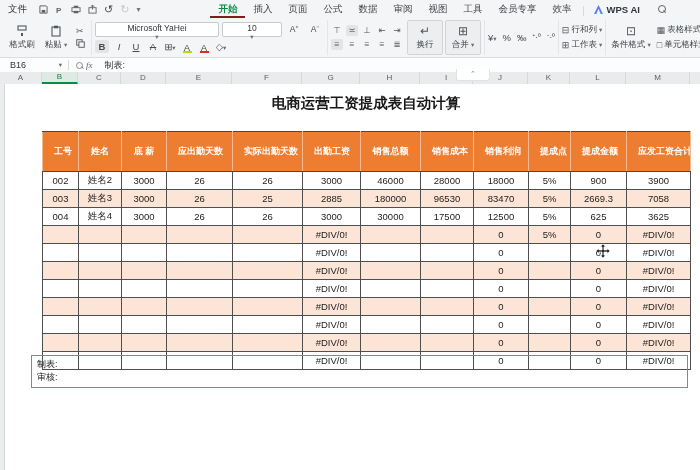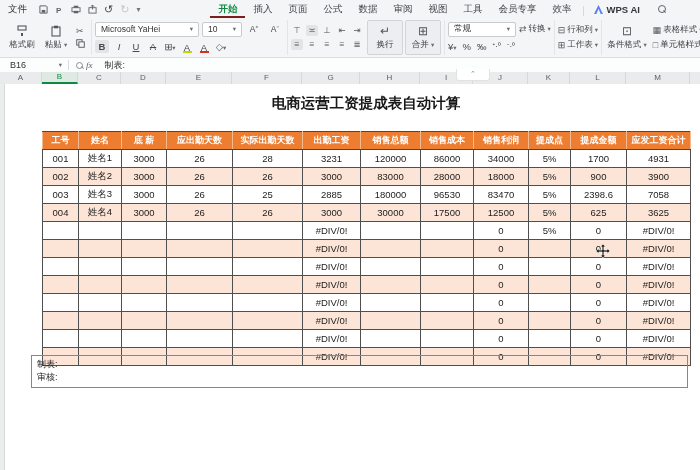--- a/index.html
+++ b/index.html
@@ -26,21 +26,21 @@
           border-bottom:1px solid #dcdee0;display:flex;align-items:stretch;padding:2px 2px;box-sizing:border-box;}
   .rgroup{display:flex;align-items:stretch;padding:0 3px;border-right:1px solid #e3e5e7;}
   .stack{display:flex;flex-direction:column;align-items:center;justify-content:center;gap:1px;
          min-width:30px;padding:0 2px;color:#3f4346;}
   .stack .ic{font-size:12px;line-height:13px;height:13px;color:#52575b;}
   .stack .lb{font-size:8.5px;white-space:nowrap;}
   .minicol{display:flex;flex-direction:column;justify-content:center;gap:3px;font-size:9px;color:#52575b;padding:0 3px;}
   .tworow{display:flex;flex-direction:column;justify-content:center;gap:3px;}
   .row{display:flex;align-items:center;gap:3px;}
   .selbox{background:#fff;border:1px solid #c8cbcd;border-radius:2px;height:13px;display:flex;
-          align-items:center;justify-content:space-between;font-size:8.5px;padding:0 5px;color:#333;}
+          align-items:center;justify-content:space-between;font-size:8.5px;padding:0 15px;color:#333;flex-direction:column;}
   .fbtn{width:14px;text-align:center;font-size:9.5px;color:#45494d;line-height:13px;}
   .fbtn.pressed{background:#e2e4e6;border-radius:2px;}
   .cbar{display:inline-block;width:9px;height:2px;margin-top:-1px;}
   .alico{width:12px;text-align:center;font-size:8.5px;color:#55595d;line-height:11px;}
   .alico.pressed{background:#e2e4e6;border-radius:2px;}
   .boxbtn{border:1px solid #d2d5d7;background:#eceef0;border-radius:2px;}
   .arrow{font-size:6.5px;color:#6a6e72;}
   .lblrow{display:flex;align-items:center;gap:2px;font-size:8.5px;color:#3f4346;white-space:nowrap;}
   .lblrow .gi{font-size:9px;color:#52575b;}
   
@@ -62,21 +62,21 @@
   .collapse-btn{position:absolute;top:69px;left:456px;width:32px;height:11px;background:#fff;
                 border:1px solid #e0e2e4;border-top:none;border-radius:0 0 3px 3px;text-align:center;
                 font-size:7px;line-height:9px;color:#888;z-index:5;}
   
   .sheet{position:absolute;top:84px;left:0;width:700px;height:336px;background:#fff;}
   .rowstrip{position:absolute;left:0;top:0;width:4px;height:386px;background:#eceeee;border-right:1px solid #d6d9da;}
   .sheet-title{position:absolute;left:42px;top:10px;width:648px;text-align:center;
                font-size:14.5px;font-weight:bold;color:#181818;}
   table.grid{position:absolute;left:42px;top:47px;width:648px;border-collapse:collapse;table-layout:fixed;
              border:1.5px solid #484848;}
-  table.grid th{background:#ED7D31;color:#fff;font-size:9px;font-weight:bold;height:17px;padding:0;
+  table.grid th{background:#ED7D31;color:#fff;font-size:9px;font-weight:bold;height:17px;padding:11px;
                 border:1px solid #f4ba92;border-top:1px solid #484848;border-bottom:1px solid #484848;white-space:nowrap;overflow:hidden;}
   table.grid td{font-size:9.5px;color:#1c1c1c;text-align:center;height:17px;padding:0;
                 border:1px solid #4f4f4f;white-space:nowrap;overflow:hidden;}
   table.grid tbody tr:nth-child(even){background:#FCE4D6;}
   .footerbox{position:absolute;left:31px;top:271px;width:657px;height:33px;box-sizing:border-box;
              border:1.5px solid #4FA193;font-size:9px;color:#222;padding:2px 0 0 5px;line-height:13px;}
   .cursor{position:absolute;left:596px;top:160px;z-index:9;}
   .capwrap{position:absolute;left:0;top:306px;width:700px;height:40px;}
 </style>
 </head>
@@ -220,31 +220,20 @@
         <span class="lb">换行</span>
       </div>
       <div class="stack boxbtn" style="margin-left:2px">
         <span class="ic">⊞</span>
         <span class="lb"><span>合并</span> <span class="arrow">▾</span></span>
       </div>
     </div>
 
     <div class="rgroup">
       <div class="tworow">
-        <div class="row">
-          <div class="selbox" style="width:56px">
-            <span>常规</span>
-              <span class="arrow">▾</span>
-          </div>
-          <span class="lblrow">
-              <span class="gi">⇄</span>
-              <span>转换</span>
-              <span class="arrow">▾</span>
-            </span>
-        </div>
         <div class="row" style="gap:6px">
           <span class="fbtn" style="width:auto"><span>¥</span><span class="arrow">▾</span></span>
           <span class="fbtn" style="width:auto">%</span>
           <span class="fbtn" style="width:auto">‰</span>
           <span class="fbtn" style="width:auto;font-size:8px">⁺·⁰</span>
           <span class="fbtn" style="width:auto;font-size:8px">⁻·⁰</span>
         </div>
       </div>
     </div>
 
@@ -350,59 +339,45 @@
             <th>销售总额</th>
             <th>销售成本</th>
             <th>销售利润</th>
             <th>提成点</th>
             <th>提成金额</th>
             <th>应发工资合计</th>
           </tr>
         </thead>
         <tbody>
           <tr>
-            <td>001</td>
-            <td>姓名1</td>
-            <td>3000</td>
-            <td>26</td>
-            <td>28</td>
-            <td>3231</td>
-            <td>120000</td>
-            <td>86000</td>
-            <td>34000</td>
-            <td>5%</td>
-            <td>1700</td>
-            <td>4931</td>
-          </tr>
-          <tr>
             <td>002</td>
             <td>姓名2</td>
             <td>3000</td>
             <td>26</td>
             <td>26</td>
             <td>3000</td>
-            <td>83000</td>
+            <td>46000</td>
             <td>28000</td>
             <td>18000</td>
             <td>5%</td>
             <td>900</td>
             <td>3900</td>
           </tr>
           <tr>
             <td>003</td>
             <td>姓名3</td>
             <td>3000</td>
             <td>26</td>
             <td>25</td>
             <td>2885</td>
             <td>180000</td>
             <td>96530</td>
             <td>83470</td>
             <td>5%</td>
-            <td>2398.6</td>
+            <td>2669.3</td>
             <td>7058</td>
           </tr>
           <tr>
             <td>004</td>
             <td>姓名4</td>
             <td>3000</td>
             <td>26</td>
             <td>26</td>
             <td>3000</td>
             <td>30000</td>

